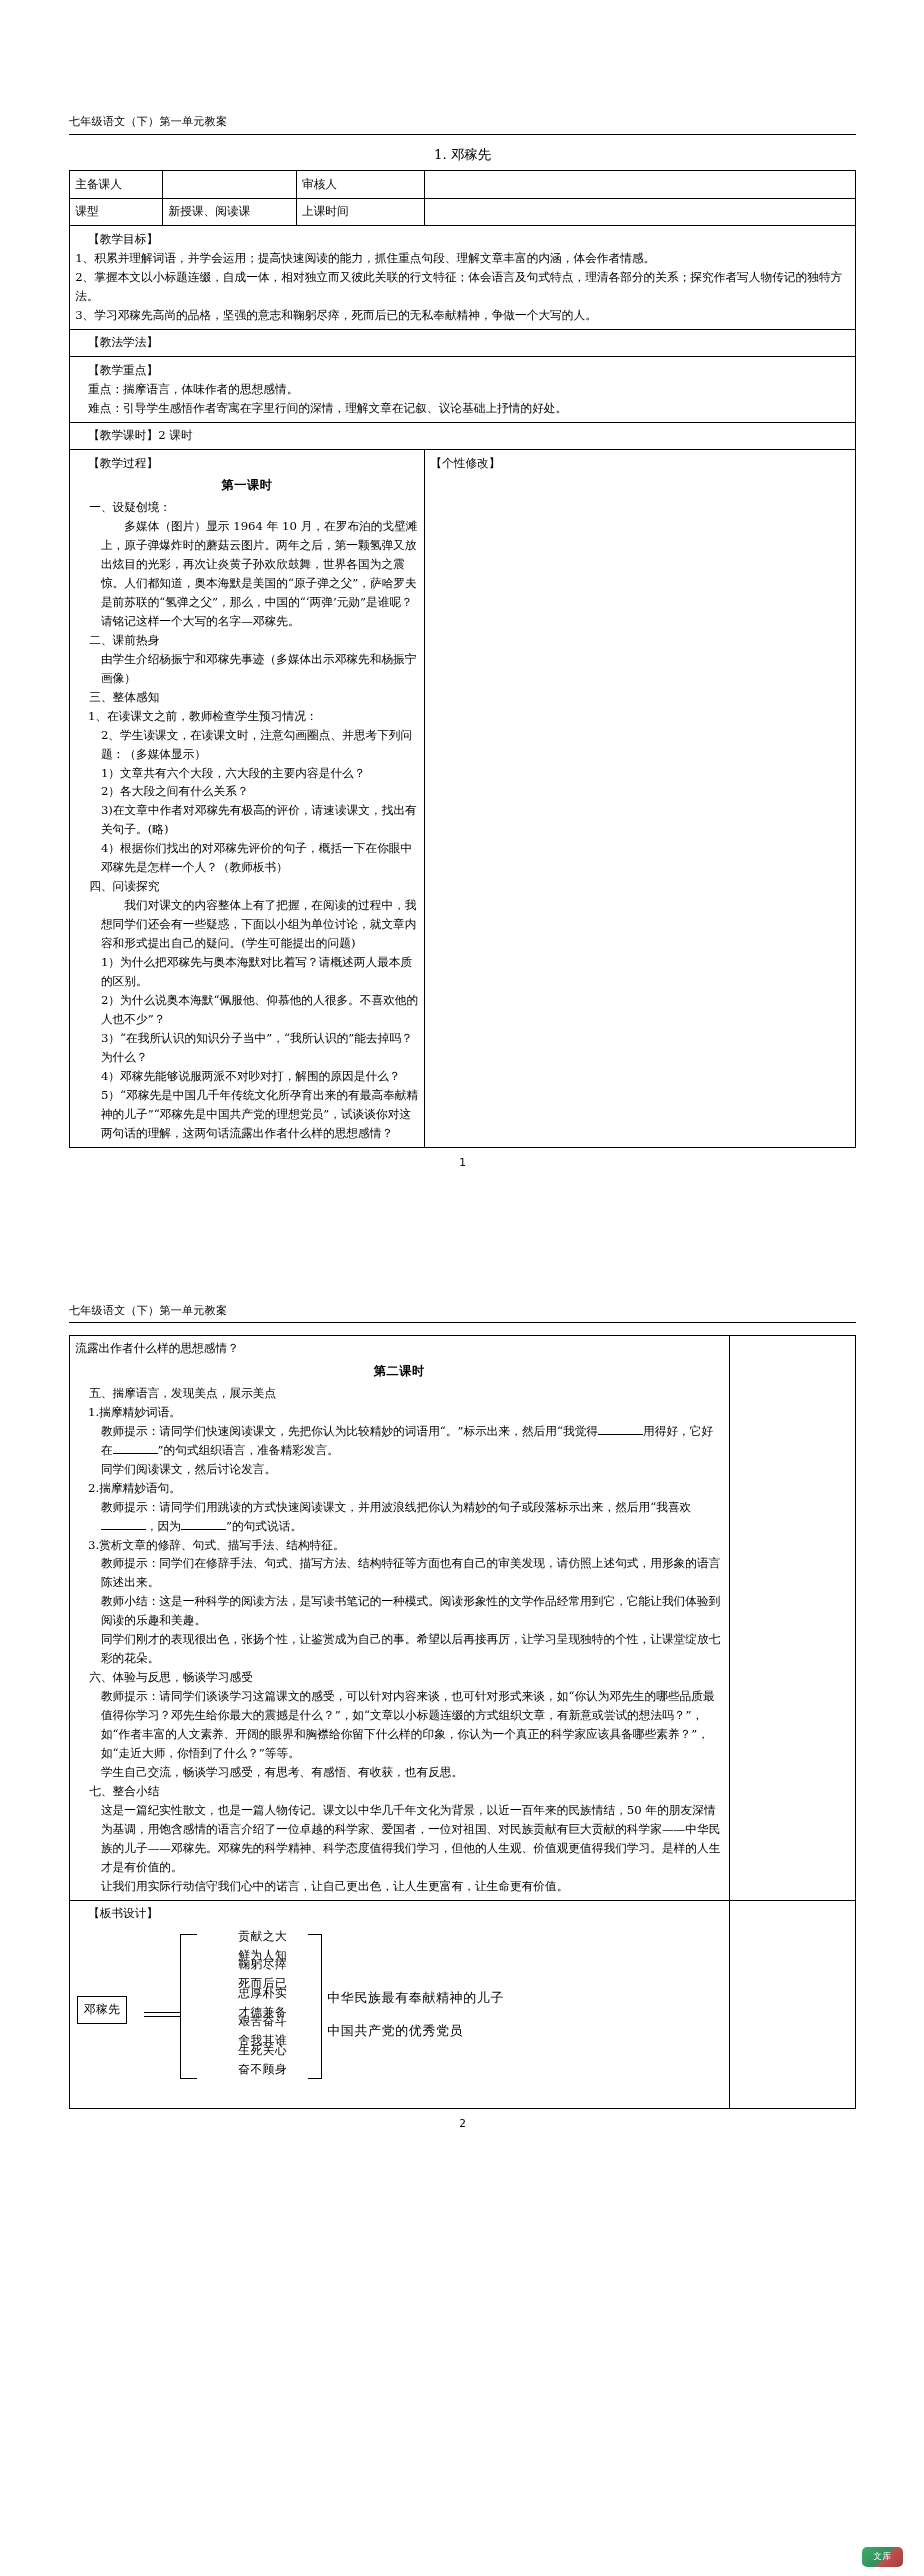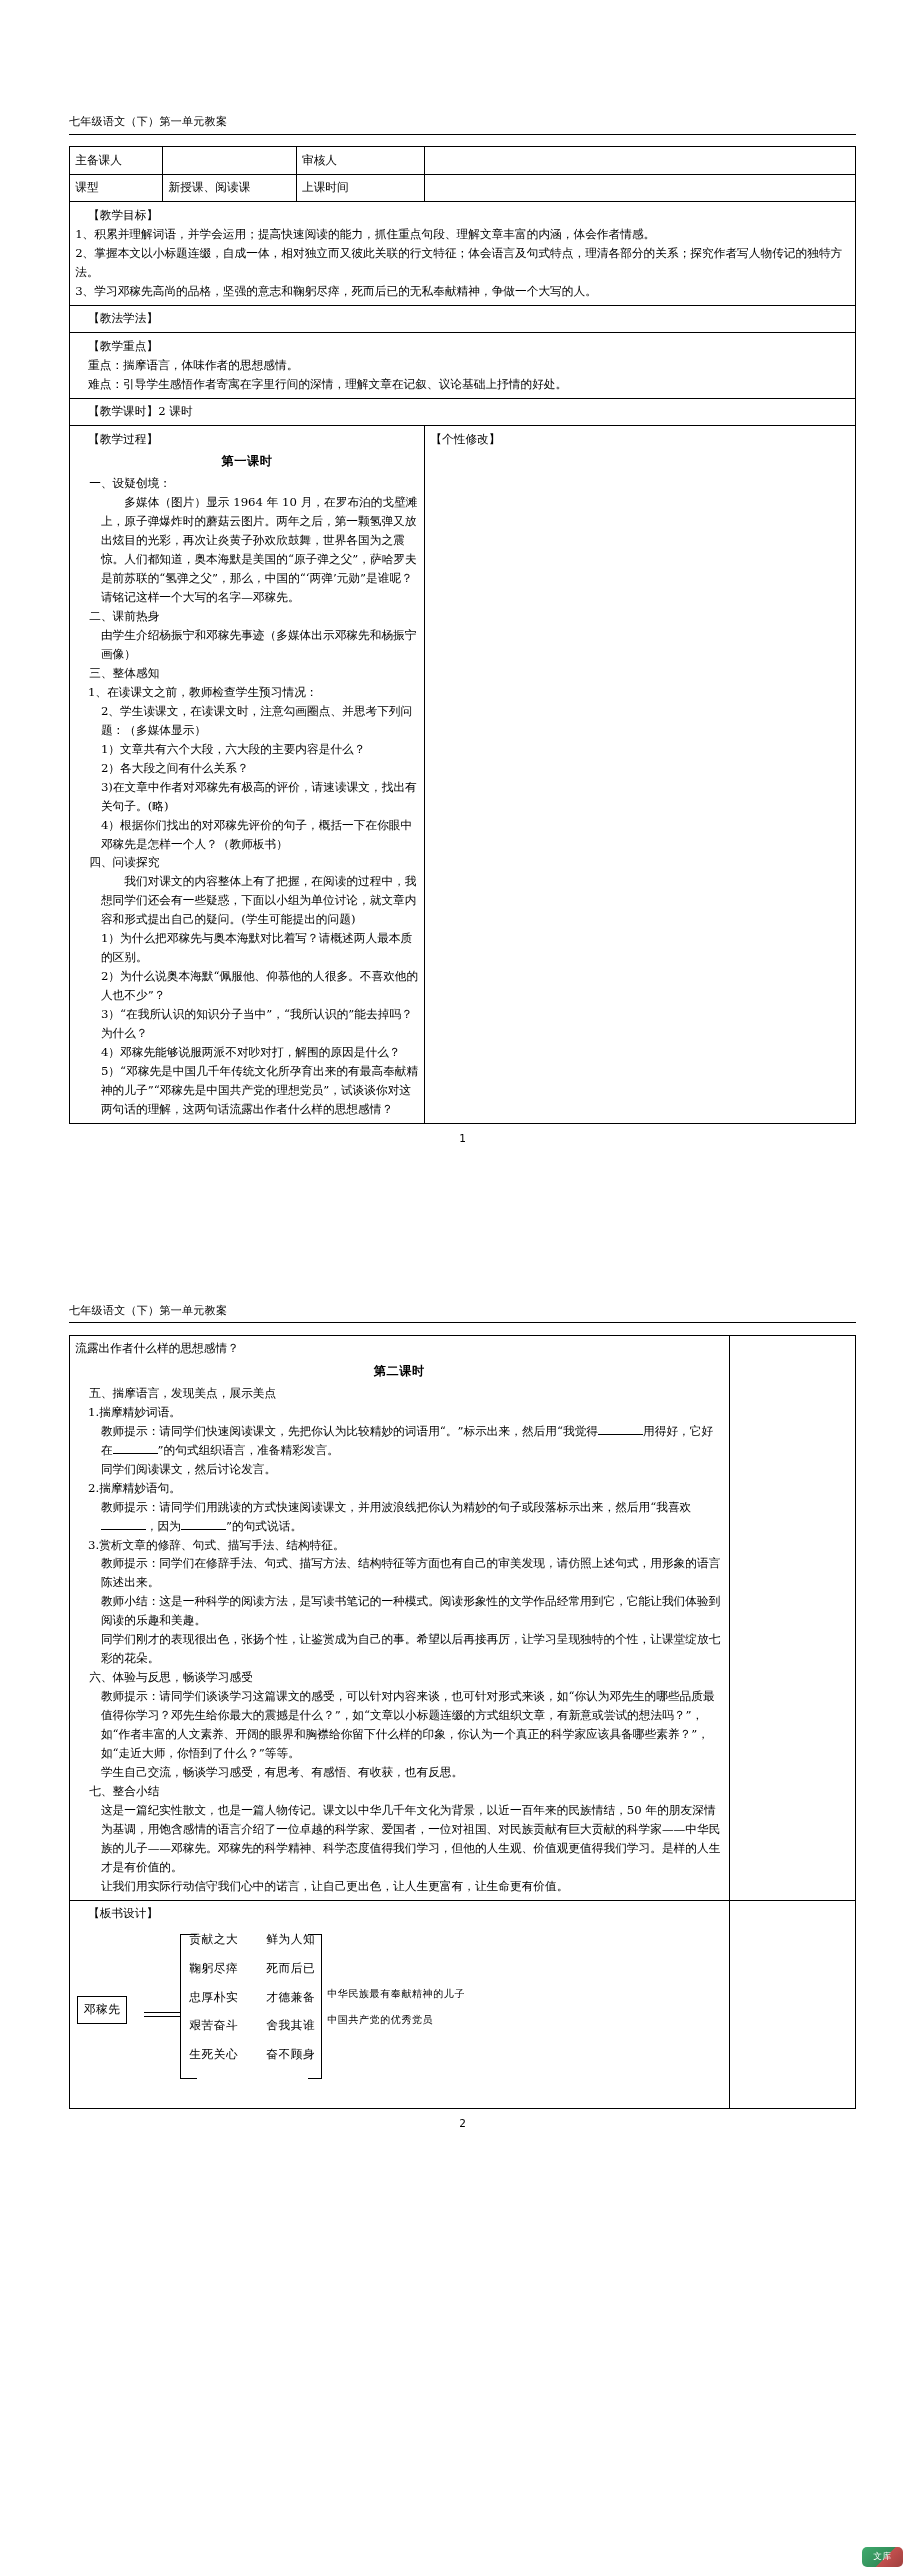--- a/index.html
+++ b/index.html
@@ -139,29 +139,30 @@
     position: absolute;
     left: 114px;
     top: 0;
     width: 175px;
   }
   .board-row {
     display: flex;
     height: 28.6px;
     align-items: center;
     font-size: 11.7px;
-    font-family: Liberation Serif, serif;
-    letter-spacing: 0.6px;
+    font-family: Liberation Sans, sans-serif;
+    letter-spacing: 0.6px;
+    flex-direction: column;
   }
   .board-row span { width: 77px; }
   .board-concl {
     position: absolute;
     left: 252px;
     top: 54px;
-    font-size: 10px;
+    font-size: 13px;
     font-family: "DejaVu Sans", "Liberation Sans", sans-serif;
     letter-spacing: 0.6px;
     line-height: 2.6;
   }
 
   
   .watermark {
     position: absolute;
     right: 22px;
     bottom: 9.3px;
@@ -190,20 +191,21 @@
   }
 </style>
 </head>
 <body>
 
 <div class="page page-1">
 
   <div class="running-header">七年级语文（下）第一单元教案</div>
   <div class="header-rule"></div>
 
+  <h1 class="doc-title">1. 邓稼先</h1>
 
   <table class="lesson">
     <tbody>
       <tr>
         <td class="label-cell">主备课人</td>
         <td class="val-cell"></td>
         <td class="label-cell2">审核人</td>
         <td></td>
       </tr>
       <tr>

